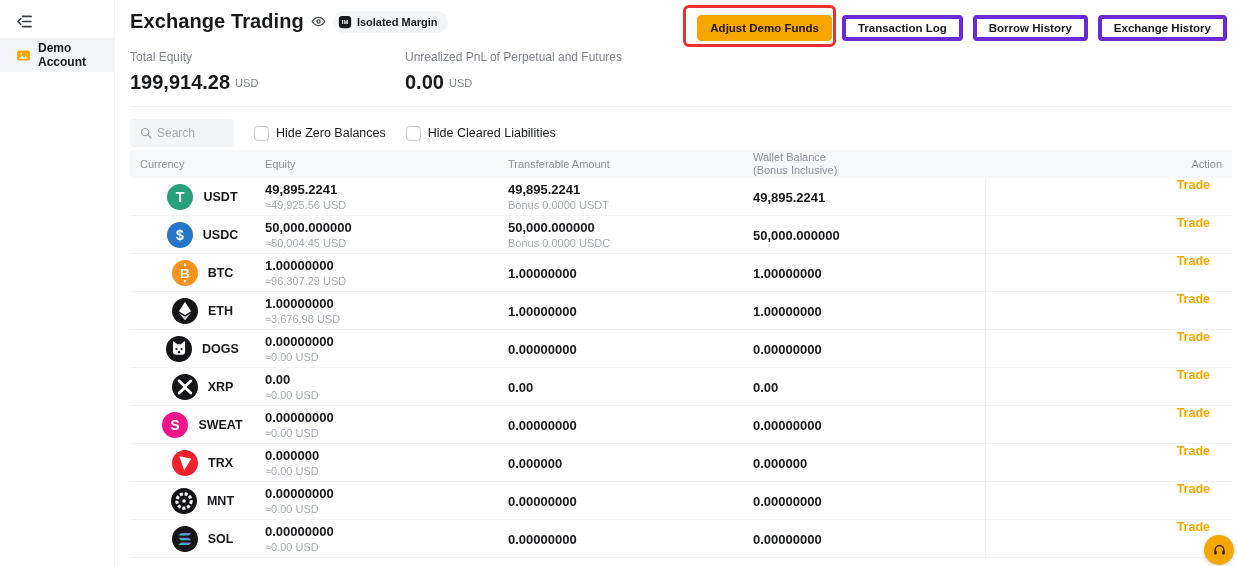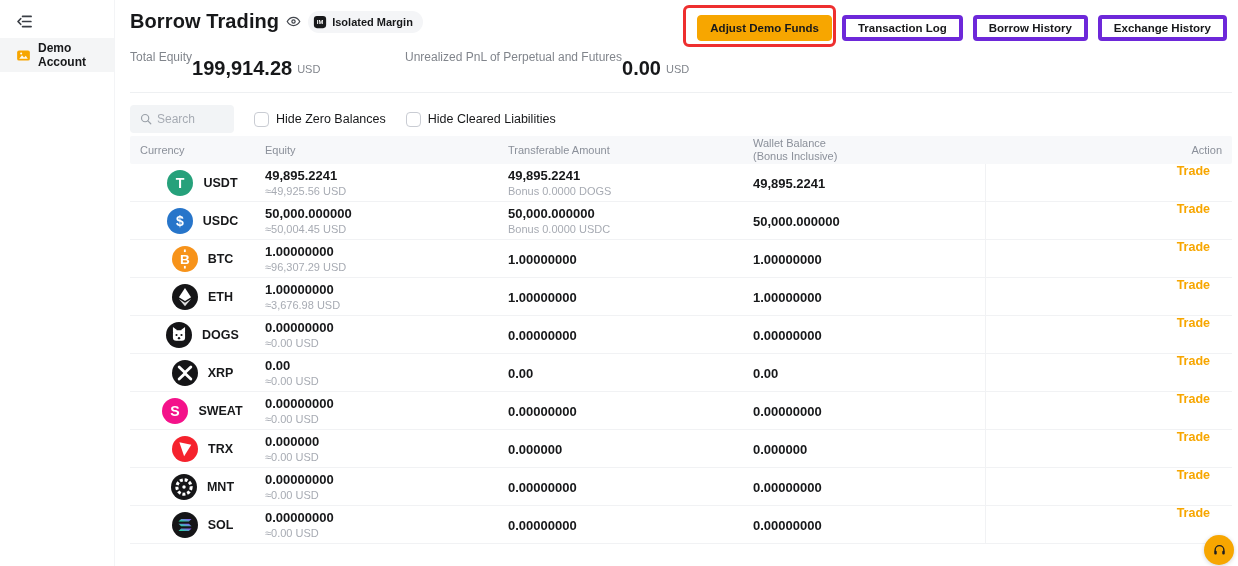--- a/index.html
+++ b/index.html
@@ -23,21 +23,21 @@
   .margin-badge { display:flex; align-items:center; gap:5px; height:22px; padding:0 10px 0 5px; background:#f4f5f7; border-radius:11px; font-size:11px; font-weight:700; cursor:pointer; }
 
   .header-actions { display:flex; align-items:flex-start; gap:10px; margin-top:5px; padding-right:5px; }
   .btn { height:26px; padding:0 12px; border-radius:4px; font-size:11.5px; font-weight:700; font-family:inherit; cursor:pointer; white-space:nowrap; }
   .btn-primary { background:#f7a600; border:1px solid #f7a600; color:#17181a; }
   .btn-plain { background:#fff; border:4px solid #6d28d9; color:#17181a; }
   .annotated { position:relative; }
   .red-box { position:absolute; left:-14px; right:-4px; top:-10px; bottom:-6px; border:3px solid #ee2f2f; border-radius:6px; pointer-events:none; }
 
   .stats-row { display:flex; margin-top:9px; }
-  .stat-block { display:flex; flex-direction:row; }
+  .stat-block { display:flex; flex-direction:column; }
   .stat-block.first { width:275px; }
   .stat-label { font-size:12px; color:#81858c; }
   .stat-value-row { margin-top:7px; display:flex; align-items:center; gap:5px; }
   .stat-value { font-size:20px; font-weight:700; }
   .stat-unit { font-size:11px; color:#81858c; font-weight:400; }
 
   .divider { margin-top:12px; height:1px; background:#eef0f2; }
 
   
   .filters-row { margin-top:12px; display:flex; align-items:center; }
@@ -91,21 +91,21 @@
         </svg>
       </span>
       <span>Demo Account</span>
     </div>
   </aside>
 
   <div class="main">
 
     <div class="page-header">
       <div class="title-group">
-        <span class="page-title">Borrow Trading</span>
+        <span class="page-title">Exchange Trading</span>
         <span class="eye-btn">
           <svg width="15" height="15" viewBox="0 0 24 24" fill="none" stroke="#43474e" stroke-width="2">
             <path d="M2 12s3.8-6.5 10-6.5S22 12 22 12s-3.8 6.5-10 6.5S2 12 2 12z"></path>
               <circle cx="12" cy="12" r="2.6"></circle>
           </svg>
         </span>
         <span class="margin-badge">
           <svg width="14" height="14" viewBox="0 0 16 16">
             <rect x="1" y="1" width="14" height="14" rx="3.5" fill="#17181a"></rect>
             <text x="8" y="10.8" text-anchor="middle" font-size="6.6" font-weight="bold" fill="#fff" font-family="Liberation Sans, sans-serif">IM</text>
@@ -182,21 +182,21 @@
                 </svg>
               </span>
        <span class="coin-name">USDT</span>
      </div>
      <div class="td c2">
        <div class="pri">49,895.2241</div>
        <div class="sec">≈49,925.56 USD</div>
      </div>
      <div class="td c3">
        <div class="pri">49,895.2241</div>
-       <div class="sec">Bonus 0.0000 DOGS</div>
+       <div class="sec">Bonus 0.0000 USDT</div>
      </div>
      <div class="td c4">
        <div class="pri">49,895.2241</div>
      </div>
      <div class="td c5">
        <a class="trade">Trade</a>
      </div>
           </div>
           <div class="trow grid">
             <div class="td c1">

